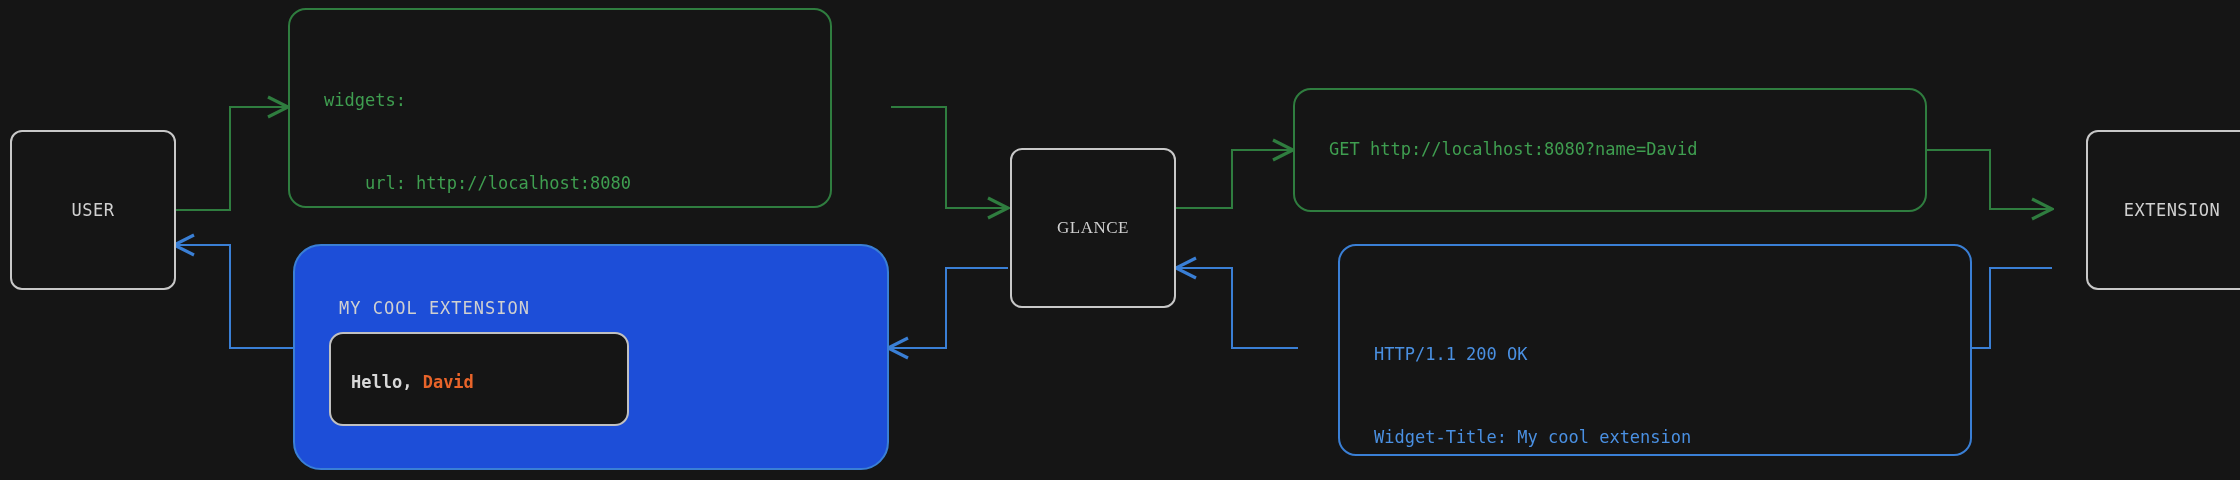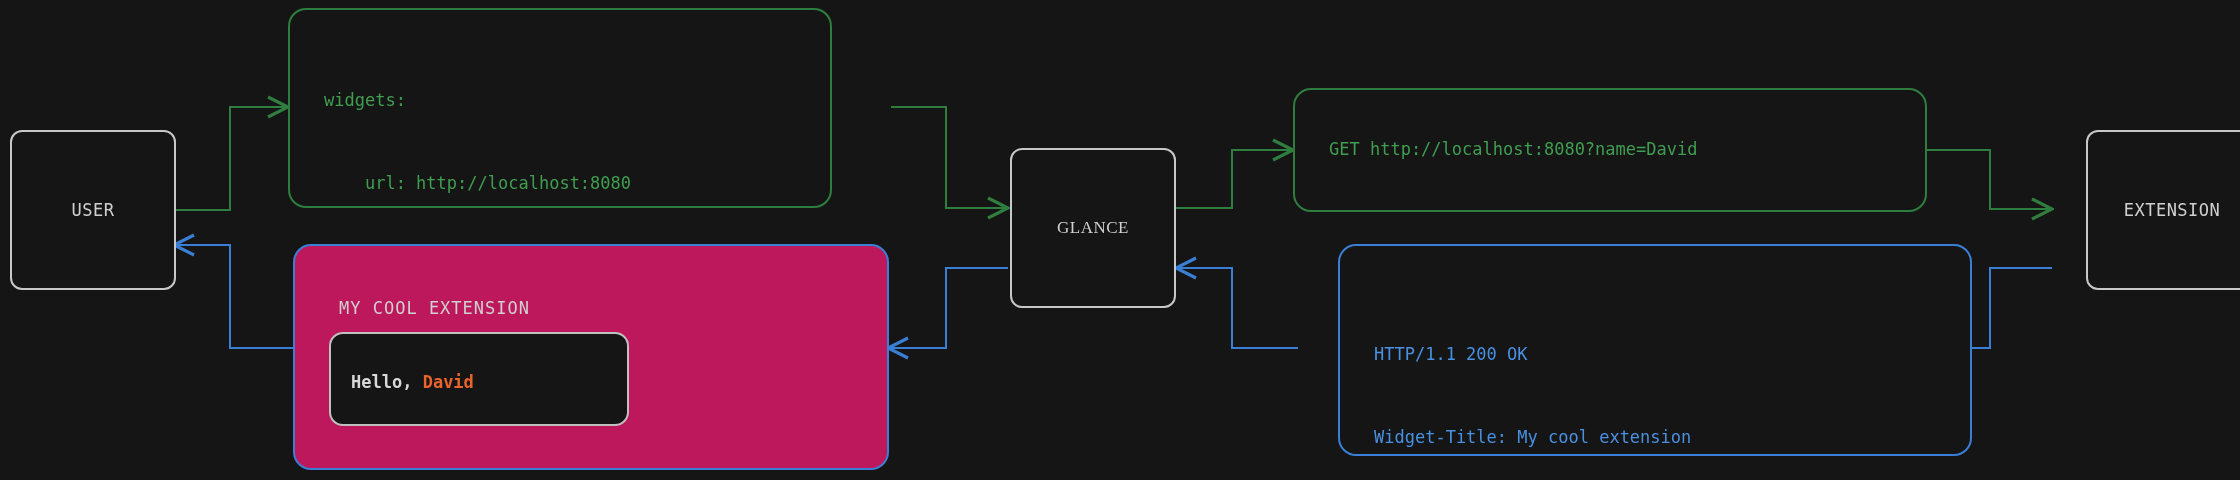--- a/index.html
+++ b/index.html
@@ -52,22 +52,22 @@
     color: #3f9e50;
   }
   .msgbox.blue {
     border: 2px solid #3a7fd5;
     color: #4a90e2;
   }
   .widget-card {
     position: absolute;
     box-sizing: border-box;
     border: 2px solid #3a7fd5;
-    border-radius: 18px;
-    background: #be185d;
+    border-radius: 28px;
+    background: #1d4ed8;
   }
   .widget-title {
     position: absolute;
     left: 44px;
     top: 52px;
     color: #d0d0d0;
     font-size: 17px;
     letter-spacing: 1px;
     font-family: "DejaVu Sans Mono", monospace;
     white-space: pre;

